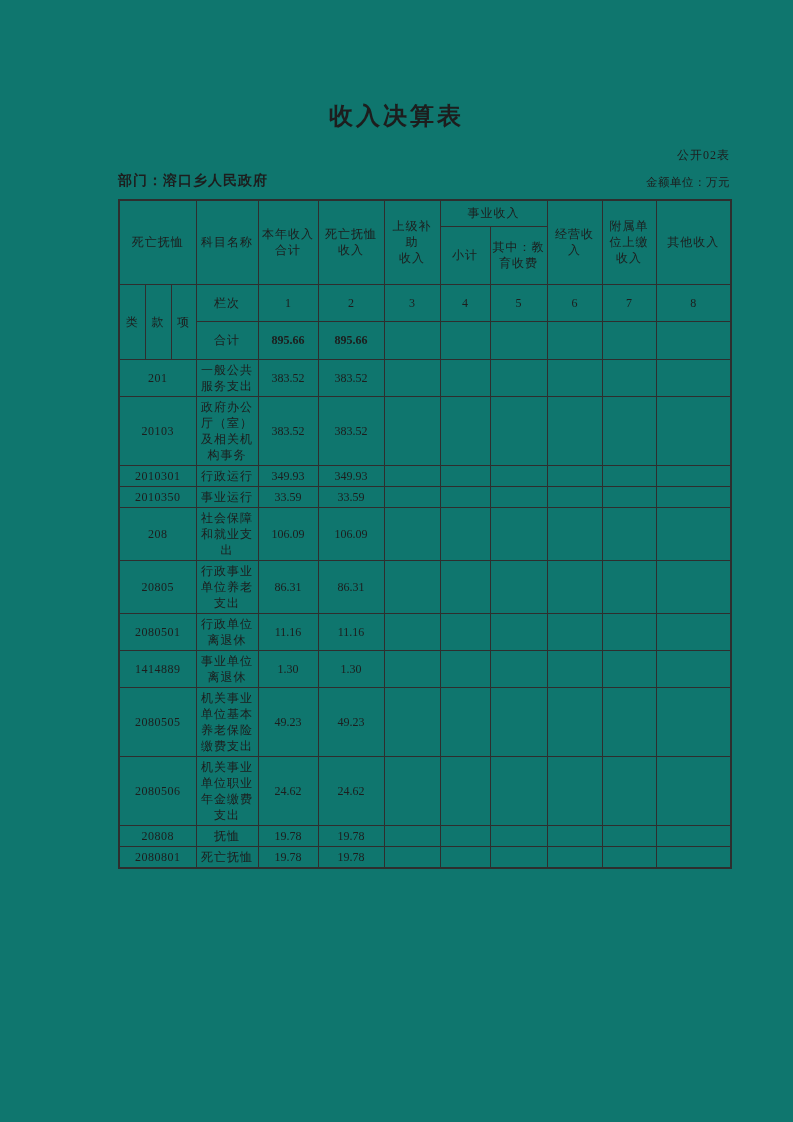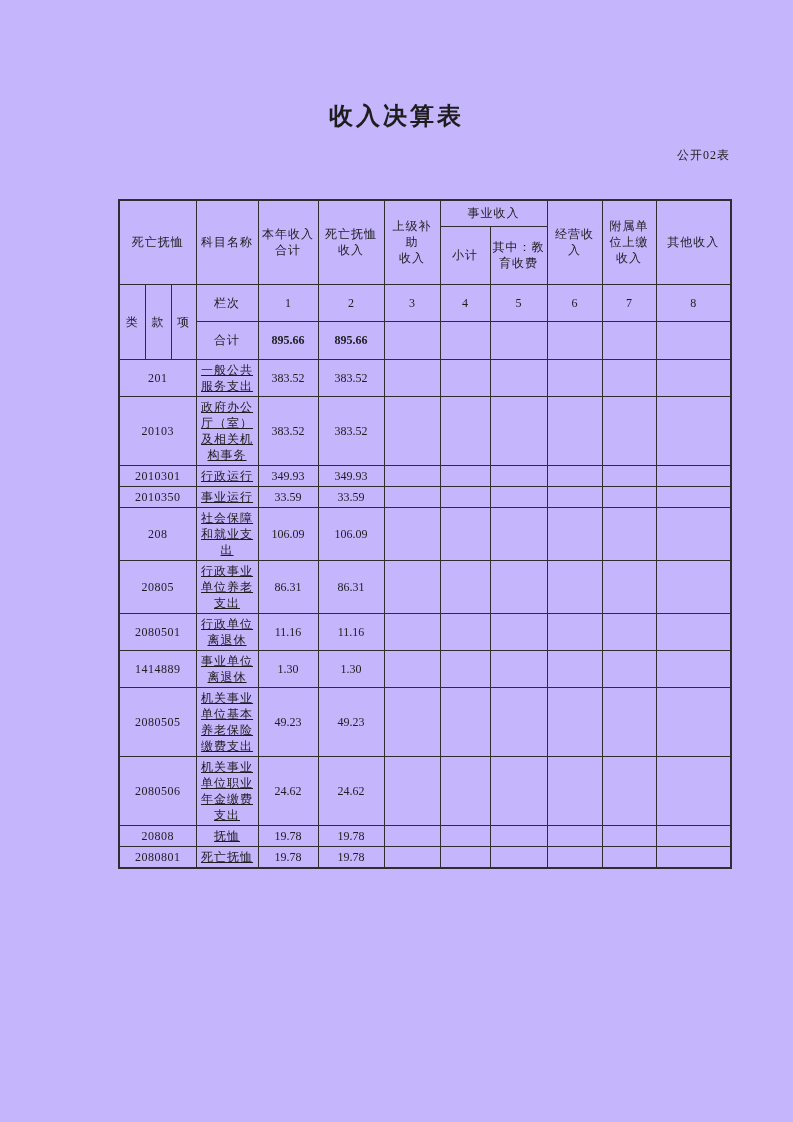--- a/index.html
+++ b/index.html
@@ -1,21 +1,21 @@
 <!DOCTYPE html>
 <html><head>
 <meta charset="utf-8">
 <style>
   * { margin: 0; padding: 0; box-sizing: border-box; }
   html, body { background: #e8e8e8; }
   .page {
     position: relative;
     width: 793px;
     height: 1122px;
-    background: #c4b5fd;
+    background: #0f766e;
     margin: 0 auto;
     font-family: "Liberation Serif", "DejaVu Serif", serif;
     color: #1d1d1d;
     overflow: hidden;
   }
   .doc-title {
     position: absolute;
     top: 100px;
     left: 0;
     width: 100%;
@@ -72,39 +72,42 @@
   tr.r-top  { height: 26px; }
   tr.r-sub  { height: 58px; }
   tr.r-lanci{ height: 37px; }
   tr.r-heji { height: 38px; }
   td.code { font-size: 12.5px; letter-spacing: 0.5px; }
   td.name {
     padding: 8px 2px;
     letter-spacing: 1px;
     word-break: break-all;
     line-break: anywhere;
-    text-decoration: underline;
   }
   td.val {
     text-align: right;
     padding-right: 3px;
     font-size: 12.5px;
   }
   td.val.bold { font-weight: bold; margin-top: 12px; }
   td.idx { font-size: 12.5px; }
 </style>
 </head>
 <body>
 
 <div class="page">
 
   <div class="doc-title">收入决算表</div>
 
   <div class="table-note">公开02表</div>
 
+  <div class="meta-row">
+    <span class="dept-label">部门：溶口乡人民政府</span>
+    <span class="unit-label">金额单位：万元</span>
+  </div>
 
   <table class="report">
     <colgroup>
       <col style="width:26px">
         <col style="width:26px">
         <col style="width:25px">
       <col style="width:62px">
         <col style="width:60px">
         <col style="width:66px">
       <col style="width:56px">

